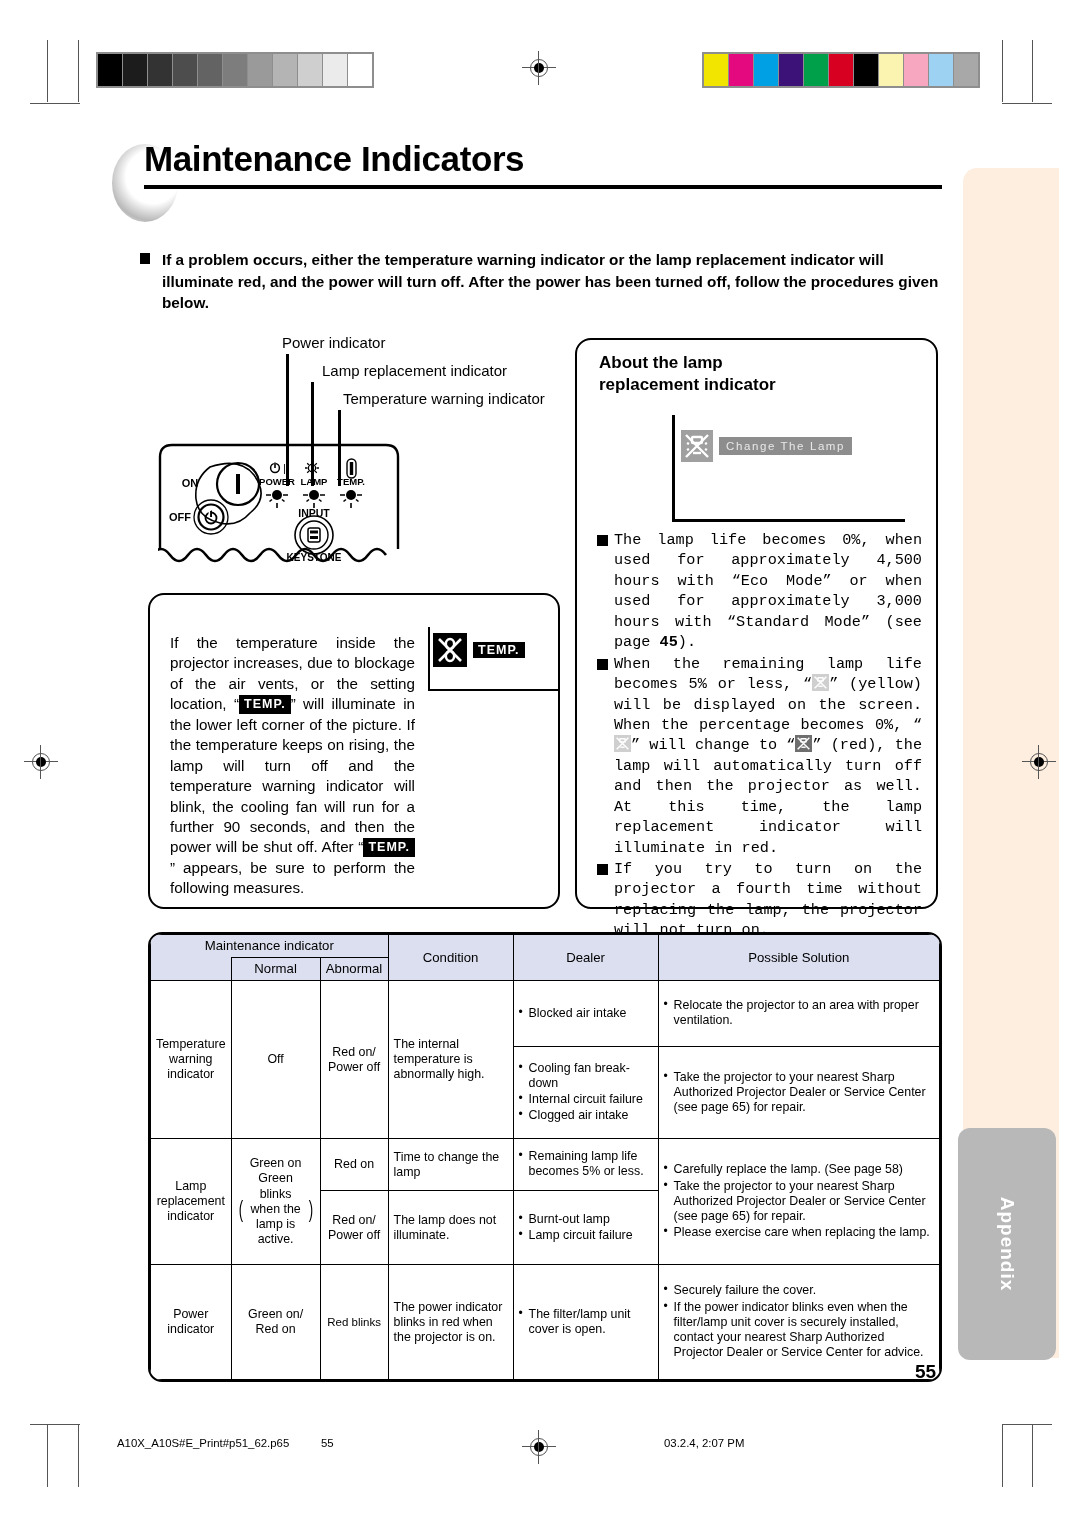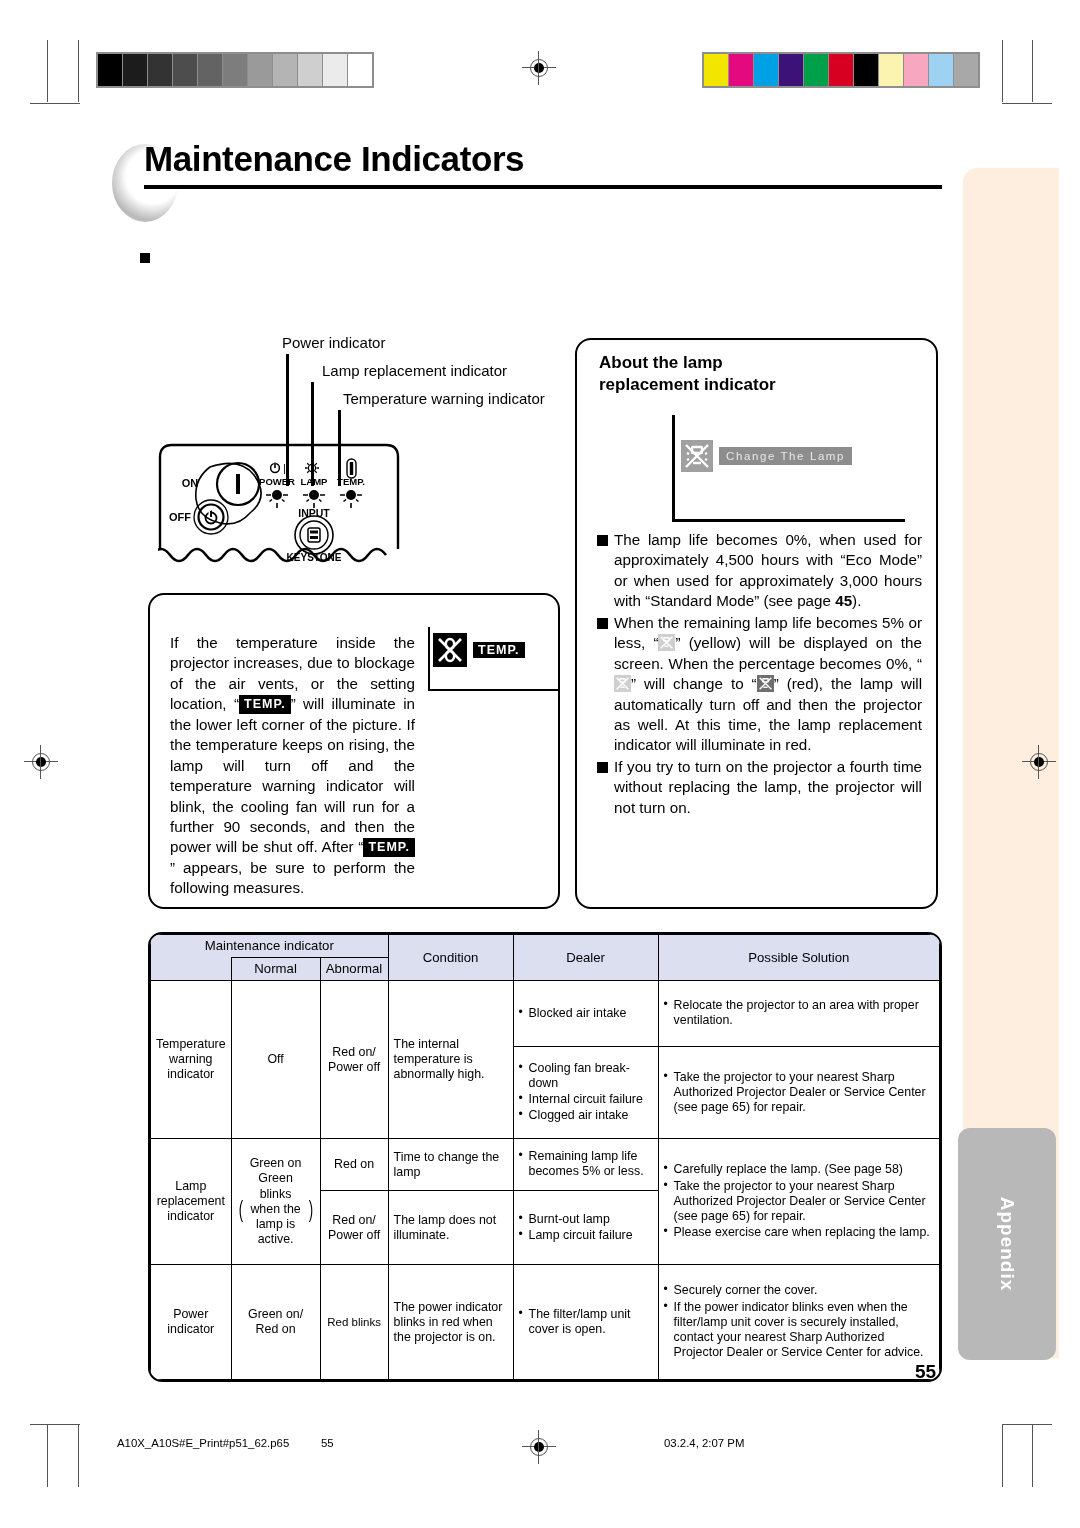--- a/index.html
+++ b/index.html
@@ -168,20 +168,24 @@
 <div class="title-wrap">
   <div class="title-ball"></div>
   <h1>Maintenance Indicators</h1>
   <div class="title-rule"></div>
 </div>
 
 <div class="intro">
   <div class="li">
     <span class="sq"></span>
   </div>
+  <div class="li">
+    <span class="sq"></span>
+    <span>If a problem occurs, either the temperature warning indicator or the lamp replacement indicator will illuminate red, and the power will turn off. After the power has been turned off, follow the procedures given below.</span>
+  </div>
 </div>
 
 <div class="callouts">
   <div class="clabel" style="left:132px;top:4px;">Power indicator</div>
   <div class="clabel" style="left:172px;top:32px;">Lamp replacement indicator</div>
   <div class="clabel" style="left:193px;top:60px;">Temperature warning indicator</div>
   <div class="cline" style="left:136px;top:24px;height:132px;"></div>
   <div class="cline" style="left:161px;top:52px;height:104px;"></div>
   <div class="cline" style="left:188px;top:80px;height:76px;"></div>
 </div>
@@ -287,34 +291,34 @@
   </div>
 </div>
 
 <div class="box" style="left:575px;top:338px;width:363px;height:571px;">
   <h2 style="position:absolute;left:22px;top:12px;">
     <span>About the lamp</span><br>
     <span>replacement indicator</span>
   </h2>
 
   <div class="osd-frame" style="left:95px;top:75px;width:230px;height:104px;"></div>
-  <div class="osd-row" style="left:104px;top:100px;">
+  <div class="osd-row" style="left:104px;top:90px;">
     <svg width="32" height="32" viewBox="0 0 32 32">
       <rect width="32" height="32" fill="#a0a0a0"></rect>
       <g stroke="#ffffff" stroke-width="2.4" fill="none">
         <path d="M5,5 L27,27 M27,5 L5,27"></path>
         <rect x="11" y="7" width="10" height="6" rx="1"></rect>
         <path d="M12,23 L20,23"></path>
         <path d="M8,14 L6,13 M24,14 L26,13 M8,19 L6,20 M24,19 L26,20"></path>
       </g>
     </svg>
     <span class="osd-pill">Change The Lamp</span>
   </div>
 
-  <div class="lampbullets" style="position:absolute;left:20px;top:190px;width:325px;">
+  <div class="lampbullets" style="position:absolute;left:20px;top:190px;width:325px;font-family:Liberation Mono, monospace;">
 
     <div class="li">
       <span class="sq"></span>
       <span>The lamp life becomes 0%, when used for approximately 4,500 hours with “Eco Mode” or when used for approximately 3,000 hours with “Standard Mode” (see page </span><span class="b">45</span><span>).</span>
     </div>
 
     <div class="li" style="margin-top:1px;">
       <span class="sq"></span>
       <span>When the remaining lamp life becomes 5% or less, “</span><svg width="17" height="17" viewBox="0 0 32 32" style="vertical-align:-3px;">
         <rect width="32" height="32" fill="#cfcfcf"></rect>
@@ -444,21 +448,21 @@
       <td class="ctr">Green on/ Red on</td>
       <td class="ctr" style="font-size:11.5px;">Red blinks</td>
       <td>The power indicator blinks in red when the projector is on.</td>
       <td>
         <ul class="dots">
               <li>The filter/lamp unit cover is open.</li>
             </ul>
       </td>
       <td>
         <ul class="dots">
-          <li>Securely corner the cover.</li>
+          <li>Securely failure the cover.</li>
           <li>If the power indicator blinks even when the filter/lamp unit cover is securely installed, contact your nearest Sharp Authorized Projector Dealer or Service Center for advice.</li>
         </ul>
       </td>
     </tr>
   </tbody>
 </table>
 </div>
 
 <div class="pagenum" style="left:915px;top:1361px;">55</div>
 

